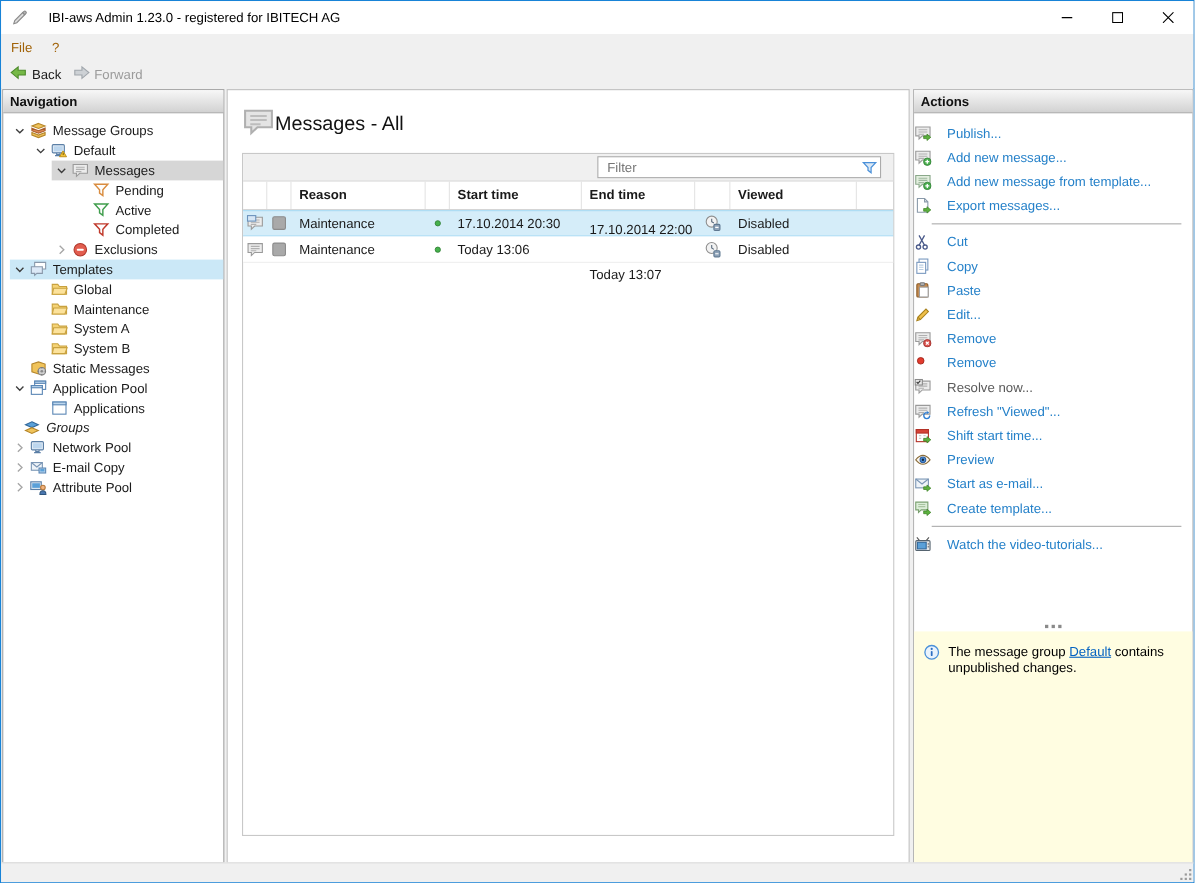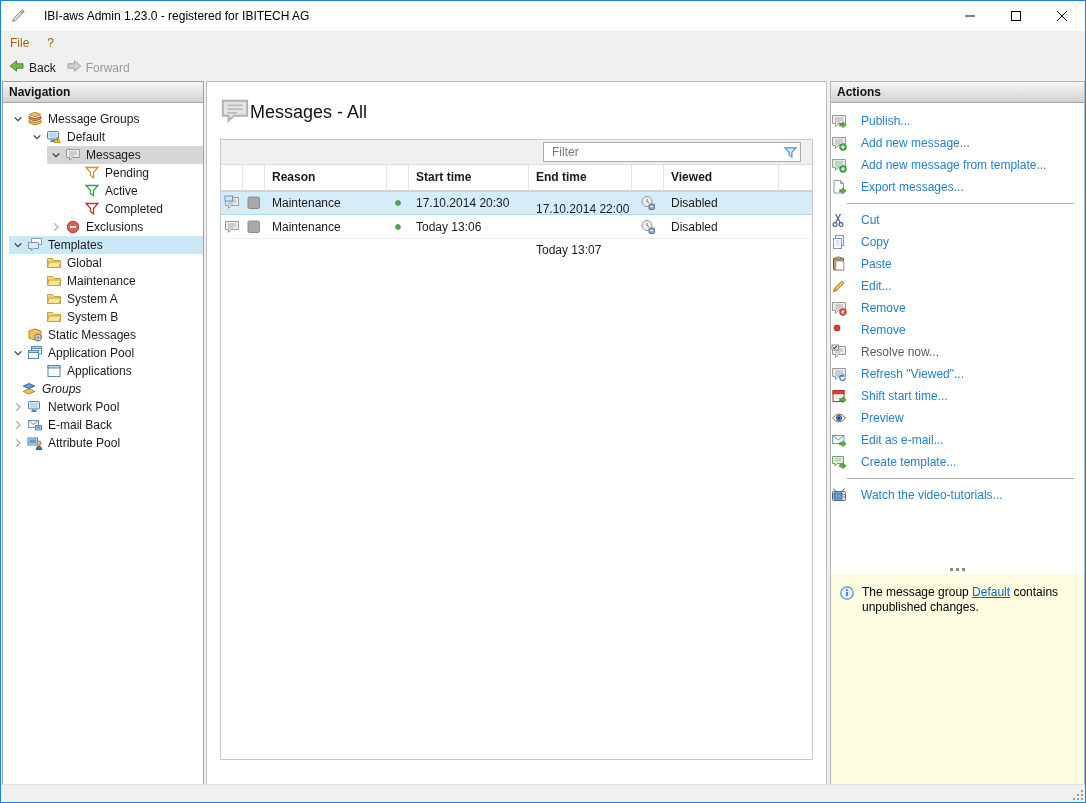--- a/index.html
+++ b/index.html
@@ -369,21 +369,21 @@
               </svg>
             </span>
             <span class="ticon">
               <svg width="16" height="16" viewBox="0 0 16 16">
                 <rect x="1.5" y="3.5" width="10" height="7" fill="#eef3f8" stroke="#7b96b5"></rect>
                 <path d="M1.5 3.5l5 4 5-4" fill="none" stroke="#7b96b5"></path>
                 <rect x="8.5" y="8.5" width="6" height="4.5" fill="#bcd6ee" stroke="#5b87b5"></rect>
                 <rect x="9.6" y="9.4" width="3.8" height="2.2" fill="#5aa0d8"></rect>
               </svg>
             </span>
-            <span class="tlabel">E-mail Back</span>
+            <span class="tlabel">E-mail Copy</span>
           </div>
         </div>
         <div class="trow" style="padding-left: 6px;">
           <div class="inner">
             <span class="chev">
               <svg width="14" height="14" viewBox="0 0 16 16">
                 <path d="M6 3.8l4.3 4.2L6 12.2" fill="none" stroke="#a6a6a6" stroke-width="1.4"></path>
               </svg>
             </span>
             <span class="ticon">
@@ -644,21 +644,21 @@
           <span class="alabel">Preview</span>
         </div>
         <div class="action">
           <span class="aicon">
             <svg width="16" height="16" viewBox="0 0 16 16">
               <rect x="1.5" y="3.5" width="11.5" height="8" fill="#eef3f8" stroke="#7b96b5"></rect>
               <path d="M1.5 3.5l5.7 4.5 5.8-4.5" fill="none" stroke="#7b96b5"></path>
               <path d="M8.7 10.6h3V8.9l3.5 2.9-3.5 2.9v-1.7h-3z" fill="#5cb13f" stroke="#3e8527" stroke-width=".7"></path>
             </svg>
           </span>
-          <span class="alabel">Edit as e-mail...</span>
+          <span class="alabel">Start as e-mail...</span>
         </div>
         <div class="action">
           <span class="aicon">
             <svg width="16" height="16" viewBox="0 0 16 16">
               <path d="M1.5 2.5h11v7h-6l-2.5 2.4V9.5h-2.5z" fill="#dcedd8" stroke="#7aa070"></path>
               <path d="M3.8 4.7h6.4M3.8 6.6h6.4" stroke="#a8c4a0"></path>
               <path d="M8.7 10.6h3V8.9l3.5 2.9-3.5 2.9v-1.7h-3z" fill="#5cb13f" stroke="#3e8527" stroke-width=".7"></path>
             </svg>
           </span>
           <span class="alabel">Create template...</span>

